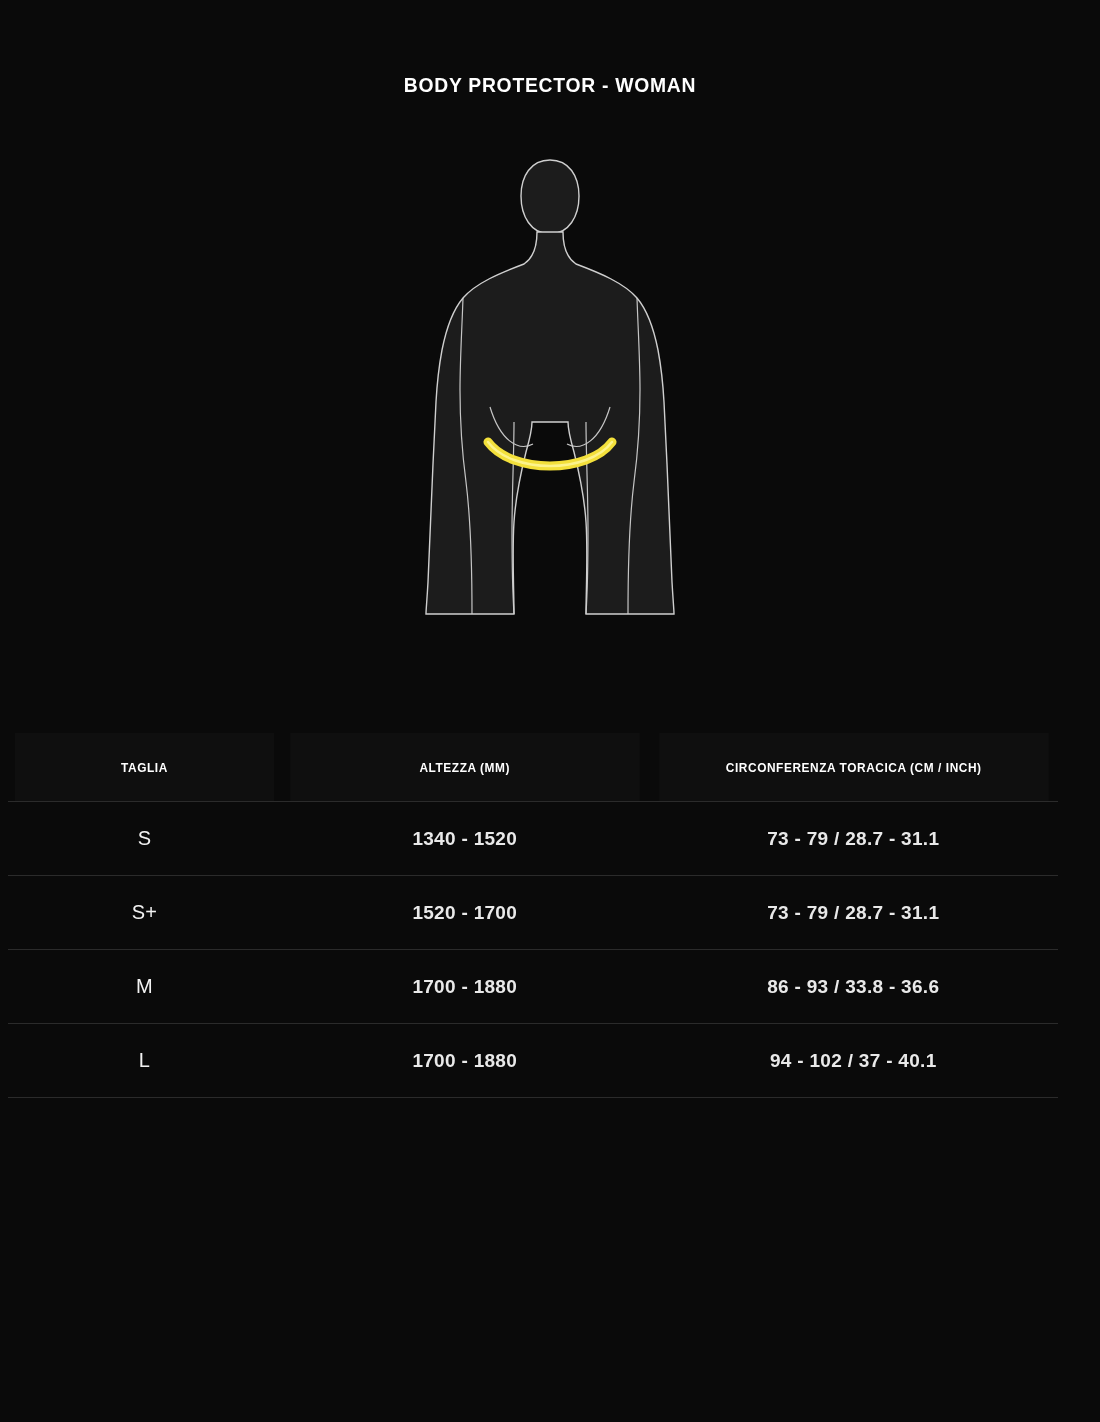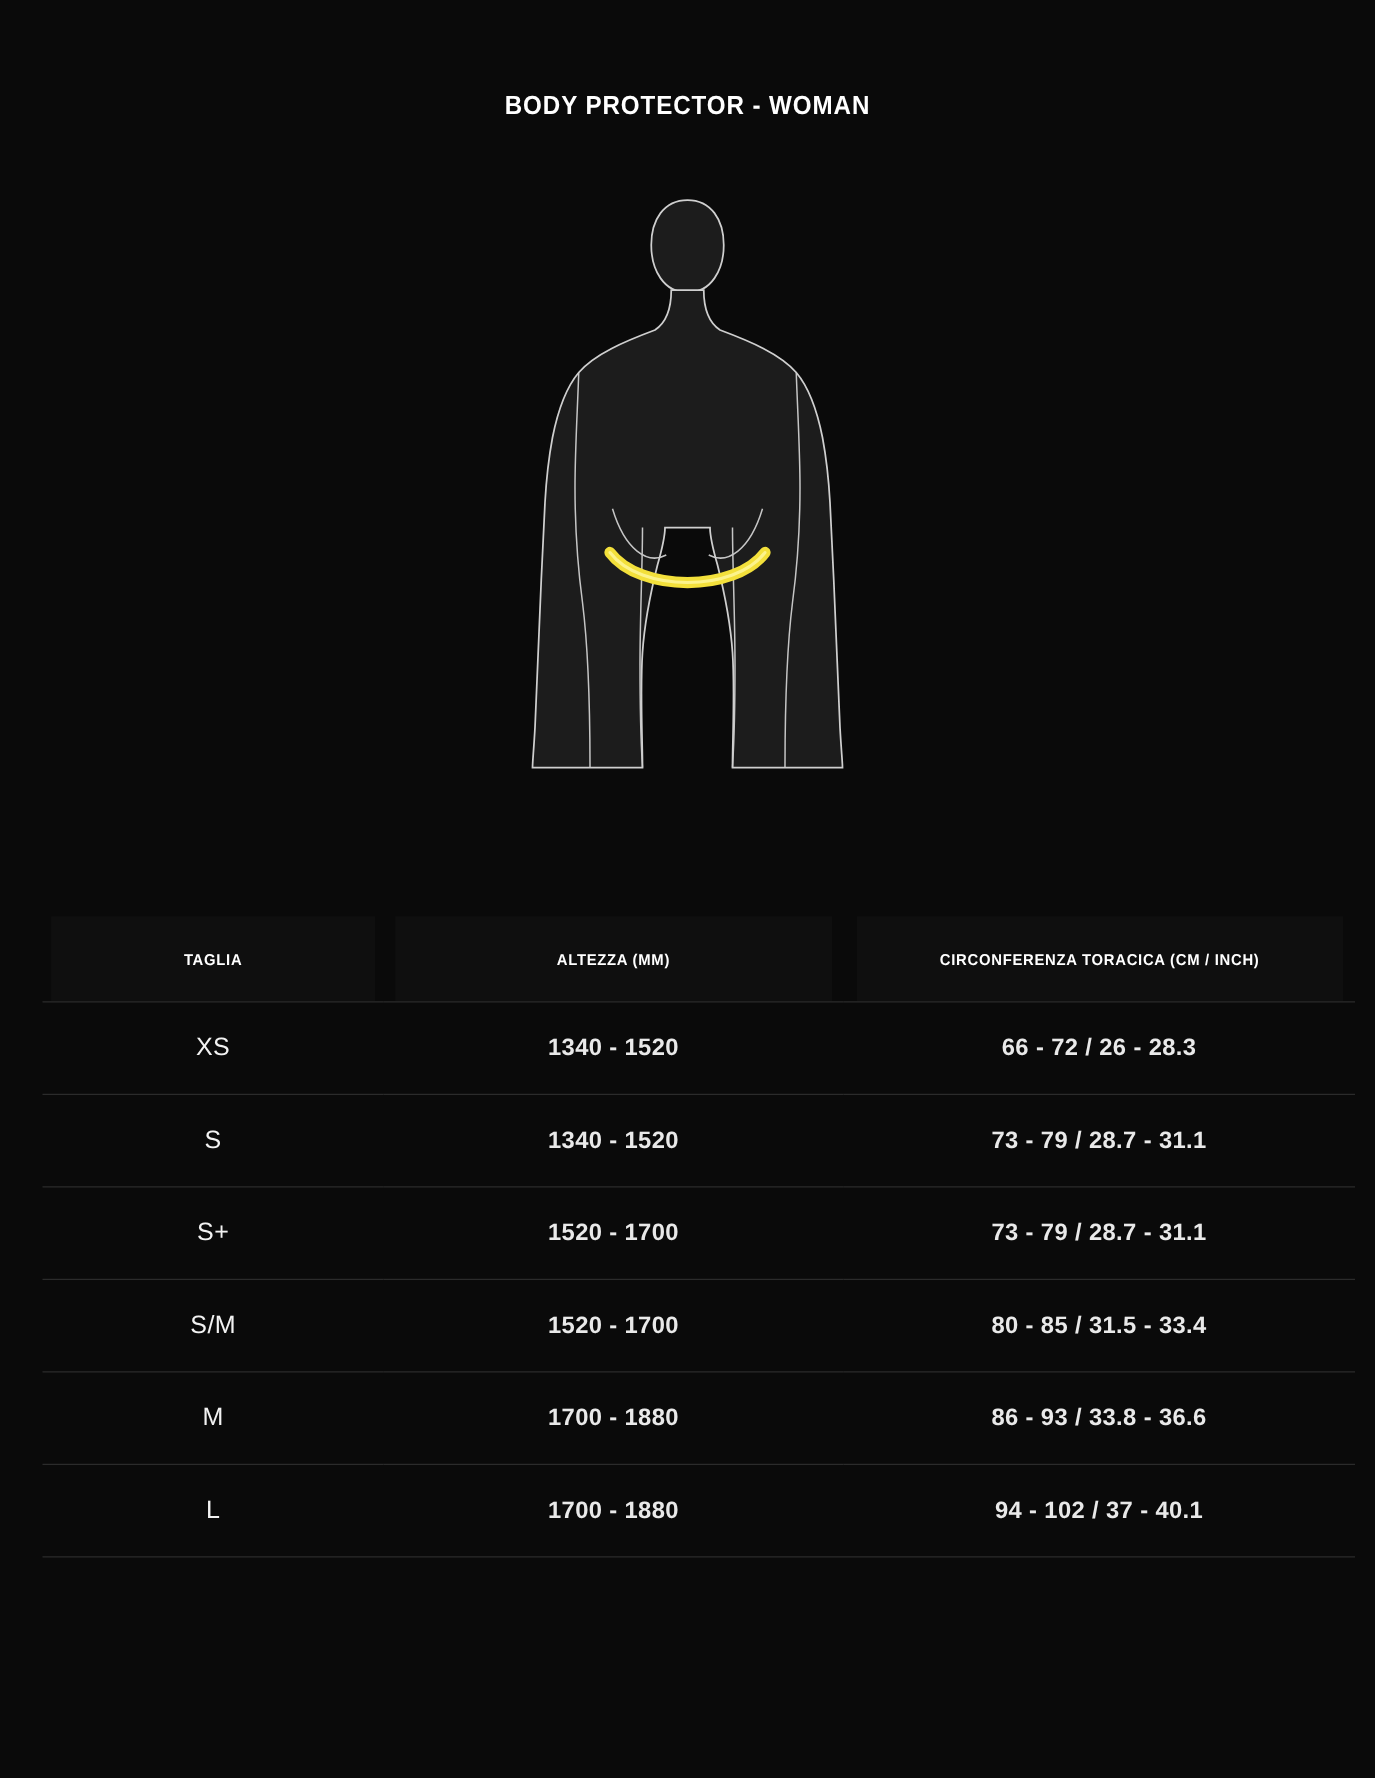--- a/index.html
+++ b/index.html
@@ -34,21 +34,21 @@
   .figure-wrap {
     height: 560px;
     display: flex;
     align-items: center;
     justify-content: center;
     margin-top: 10px;
   }
   .table-area {
     position: absolute;
     top: 705px;
-    left: 34px;
+    left: 8px;
     width: 1050px;
   }
   table {
     width: 100%;
     border-collapse: collapse;
   }
   thead th {
     background: #0f0f0f;
     color: #ffffff;
     font-size: 12.5px;
@@ -126,38 +126,28 @@
     <table>
       <thead>
         <tr>
           <th class="c0">TAGLIA</th>
           <th class="c1">ALTEZZA (MM)</th>
           <th class="c2">CIRCONFERENZA TORACICA (CM / INCH)</th>
         </tr>
       </thead>
       <tbody>
         <tr>
-          <td class="size">XS</td>
-          <td>1340 - 1520</td>
-          <td>66 - 72 / 26 - 28.3</td>
-        </tr>
-        <tr>
           <td class="size">S</td>
           <td>1340 - 1520</td>
           <td>73 - 79 / 28.7 - 31.1</td>
         </tr>
         <tr>
           <td class="size">S+</td>
           <td>1520 - 1700</td>
           <td>73 - 79 / 28.7 - 31.1</td>
-        </tr>
-        <tr>
-          <td class="size">S/M</td>
-          <td>1520 - 1700</td>
-          <td>80 - 85 / 31.5 - 33.4</td>
         </tr>
         <tr>
           <td class="size">M</td>
           <td>1700 - 1880</td>
           <td>86 - 93 / 33.8 - 36.6</td>
         </tr>
         <tr>
           <td class="size">L</td>
           <td>1700 - 1880</td>
           <td>94 - 102 / 37 - 40.1</td>

